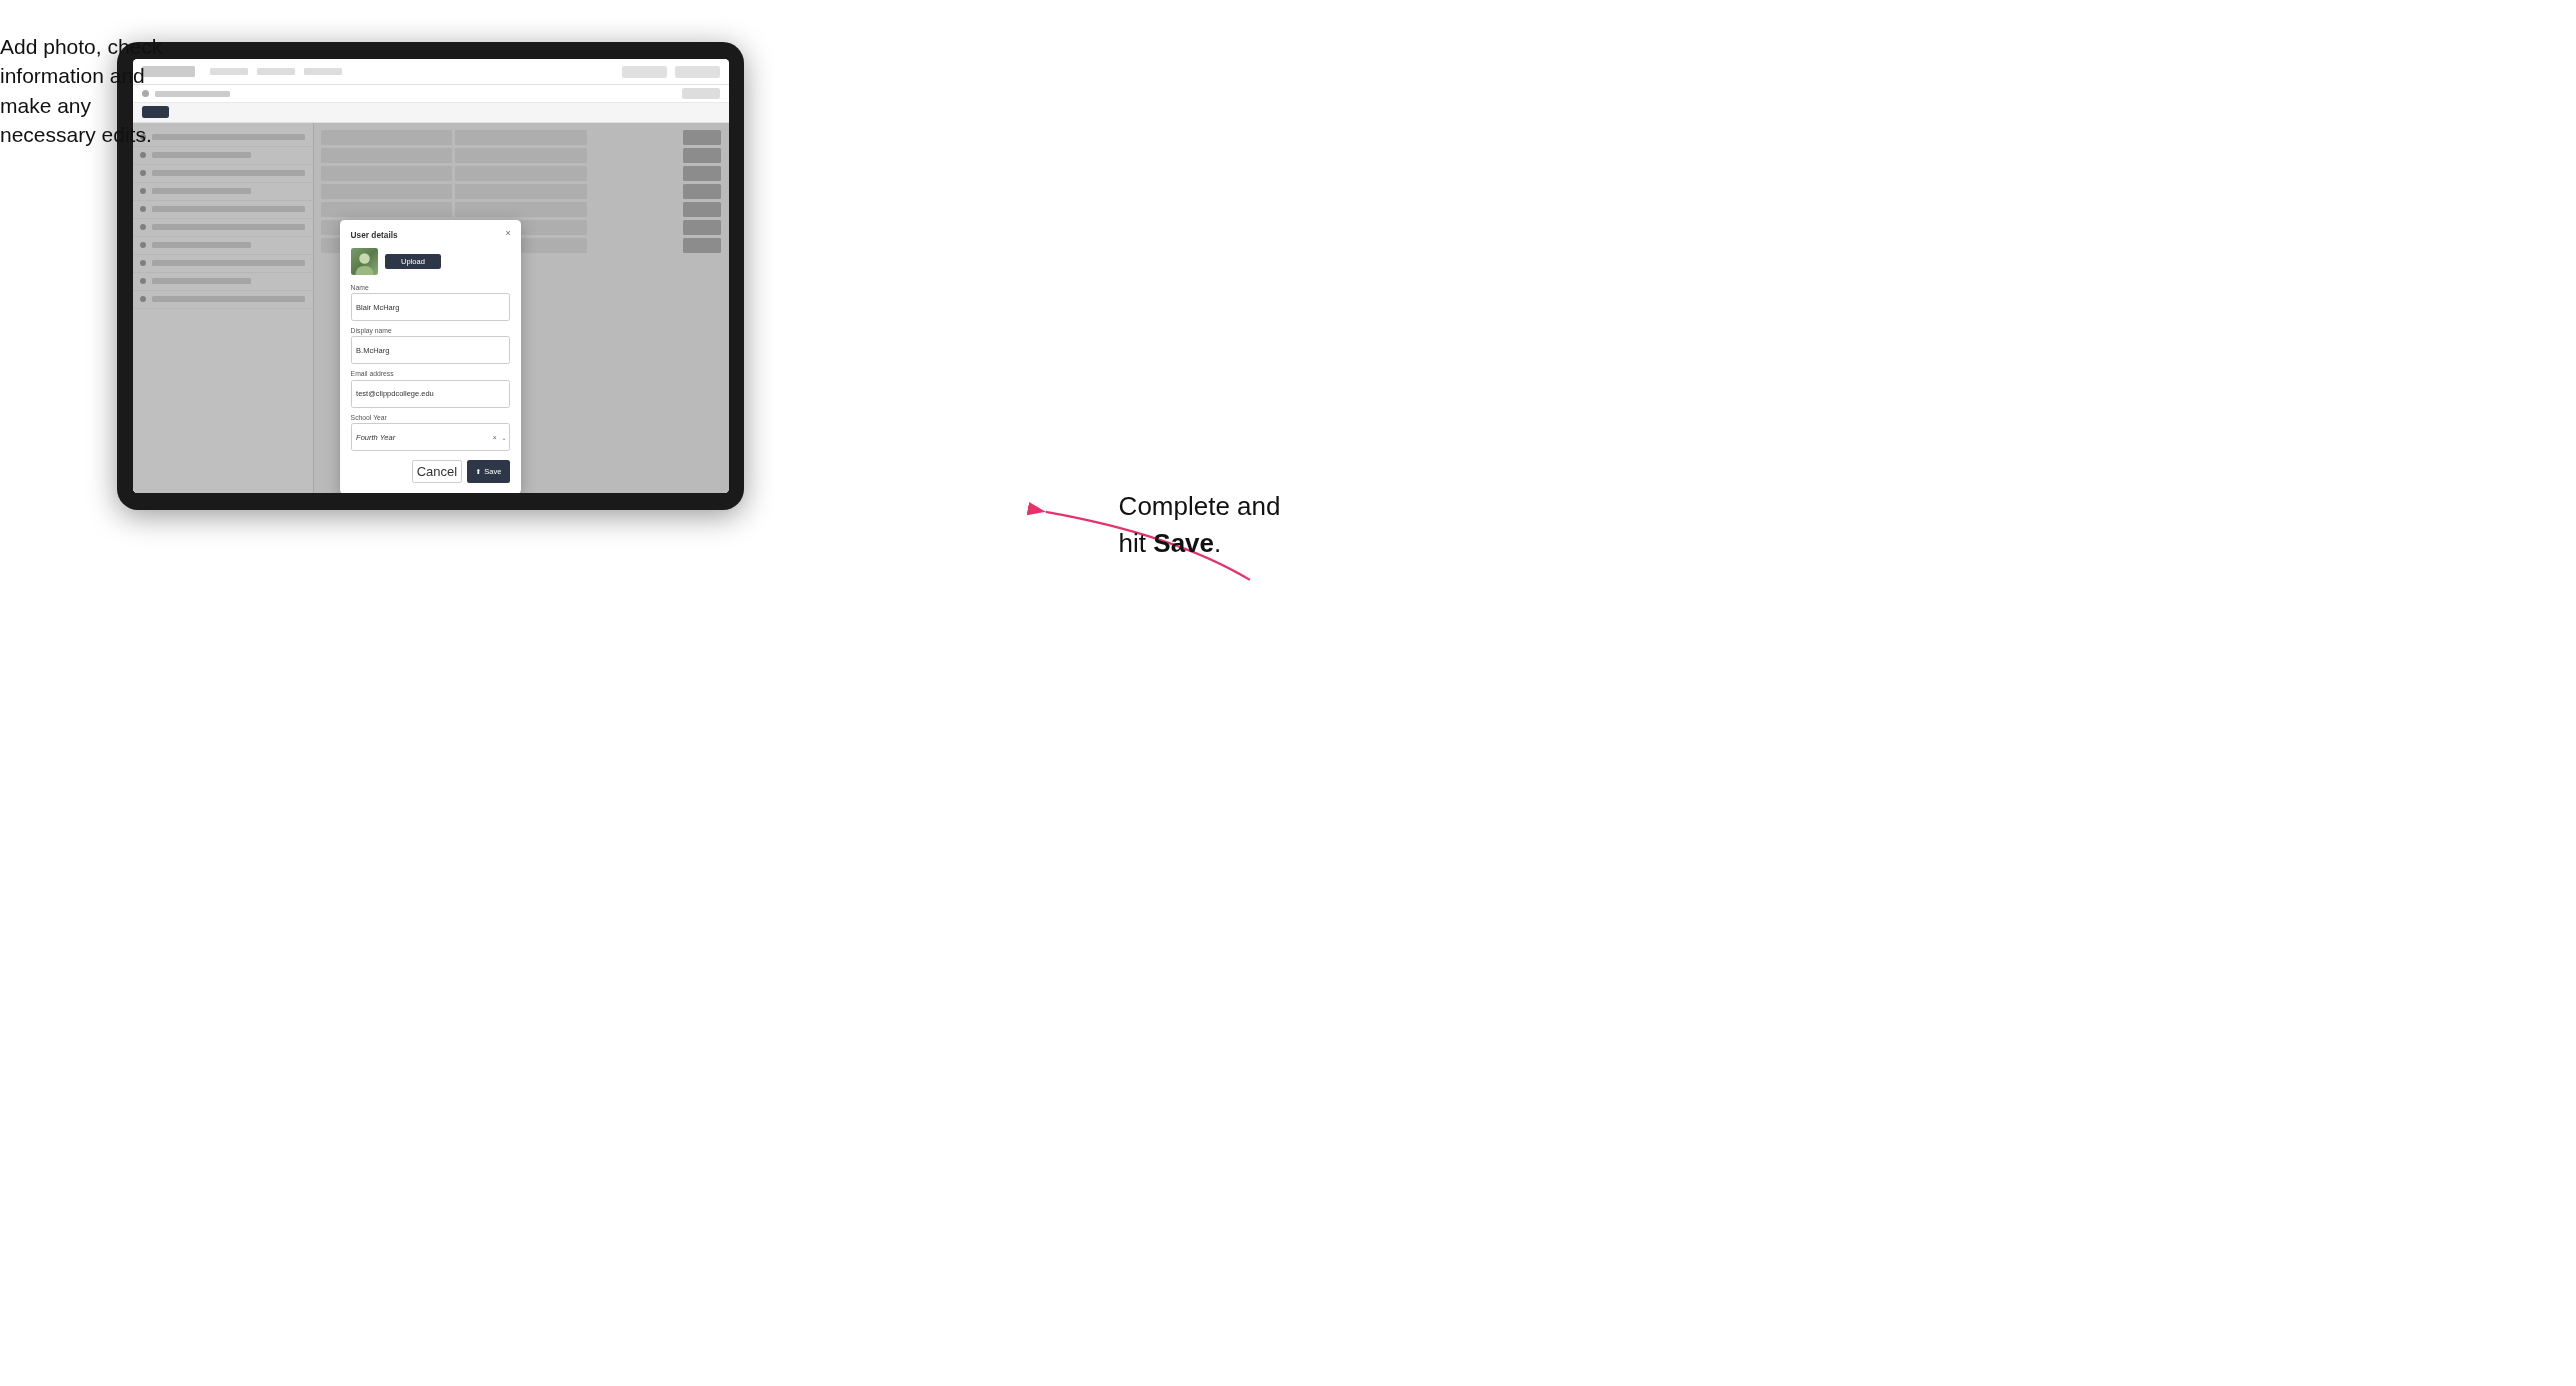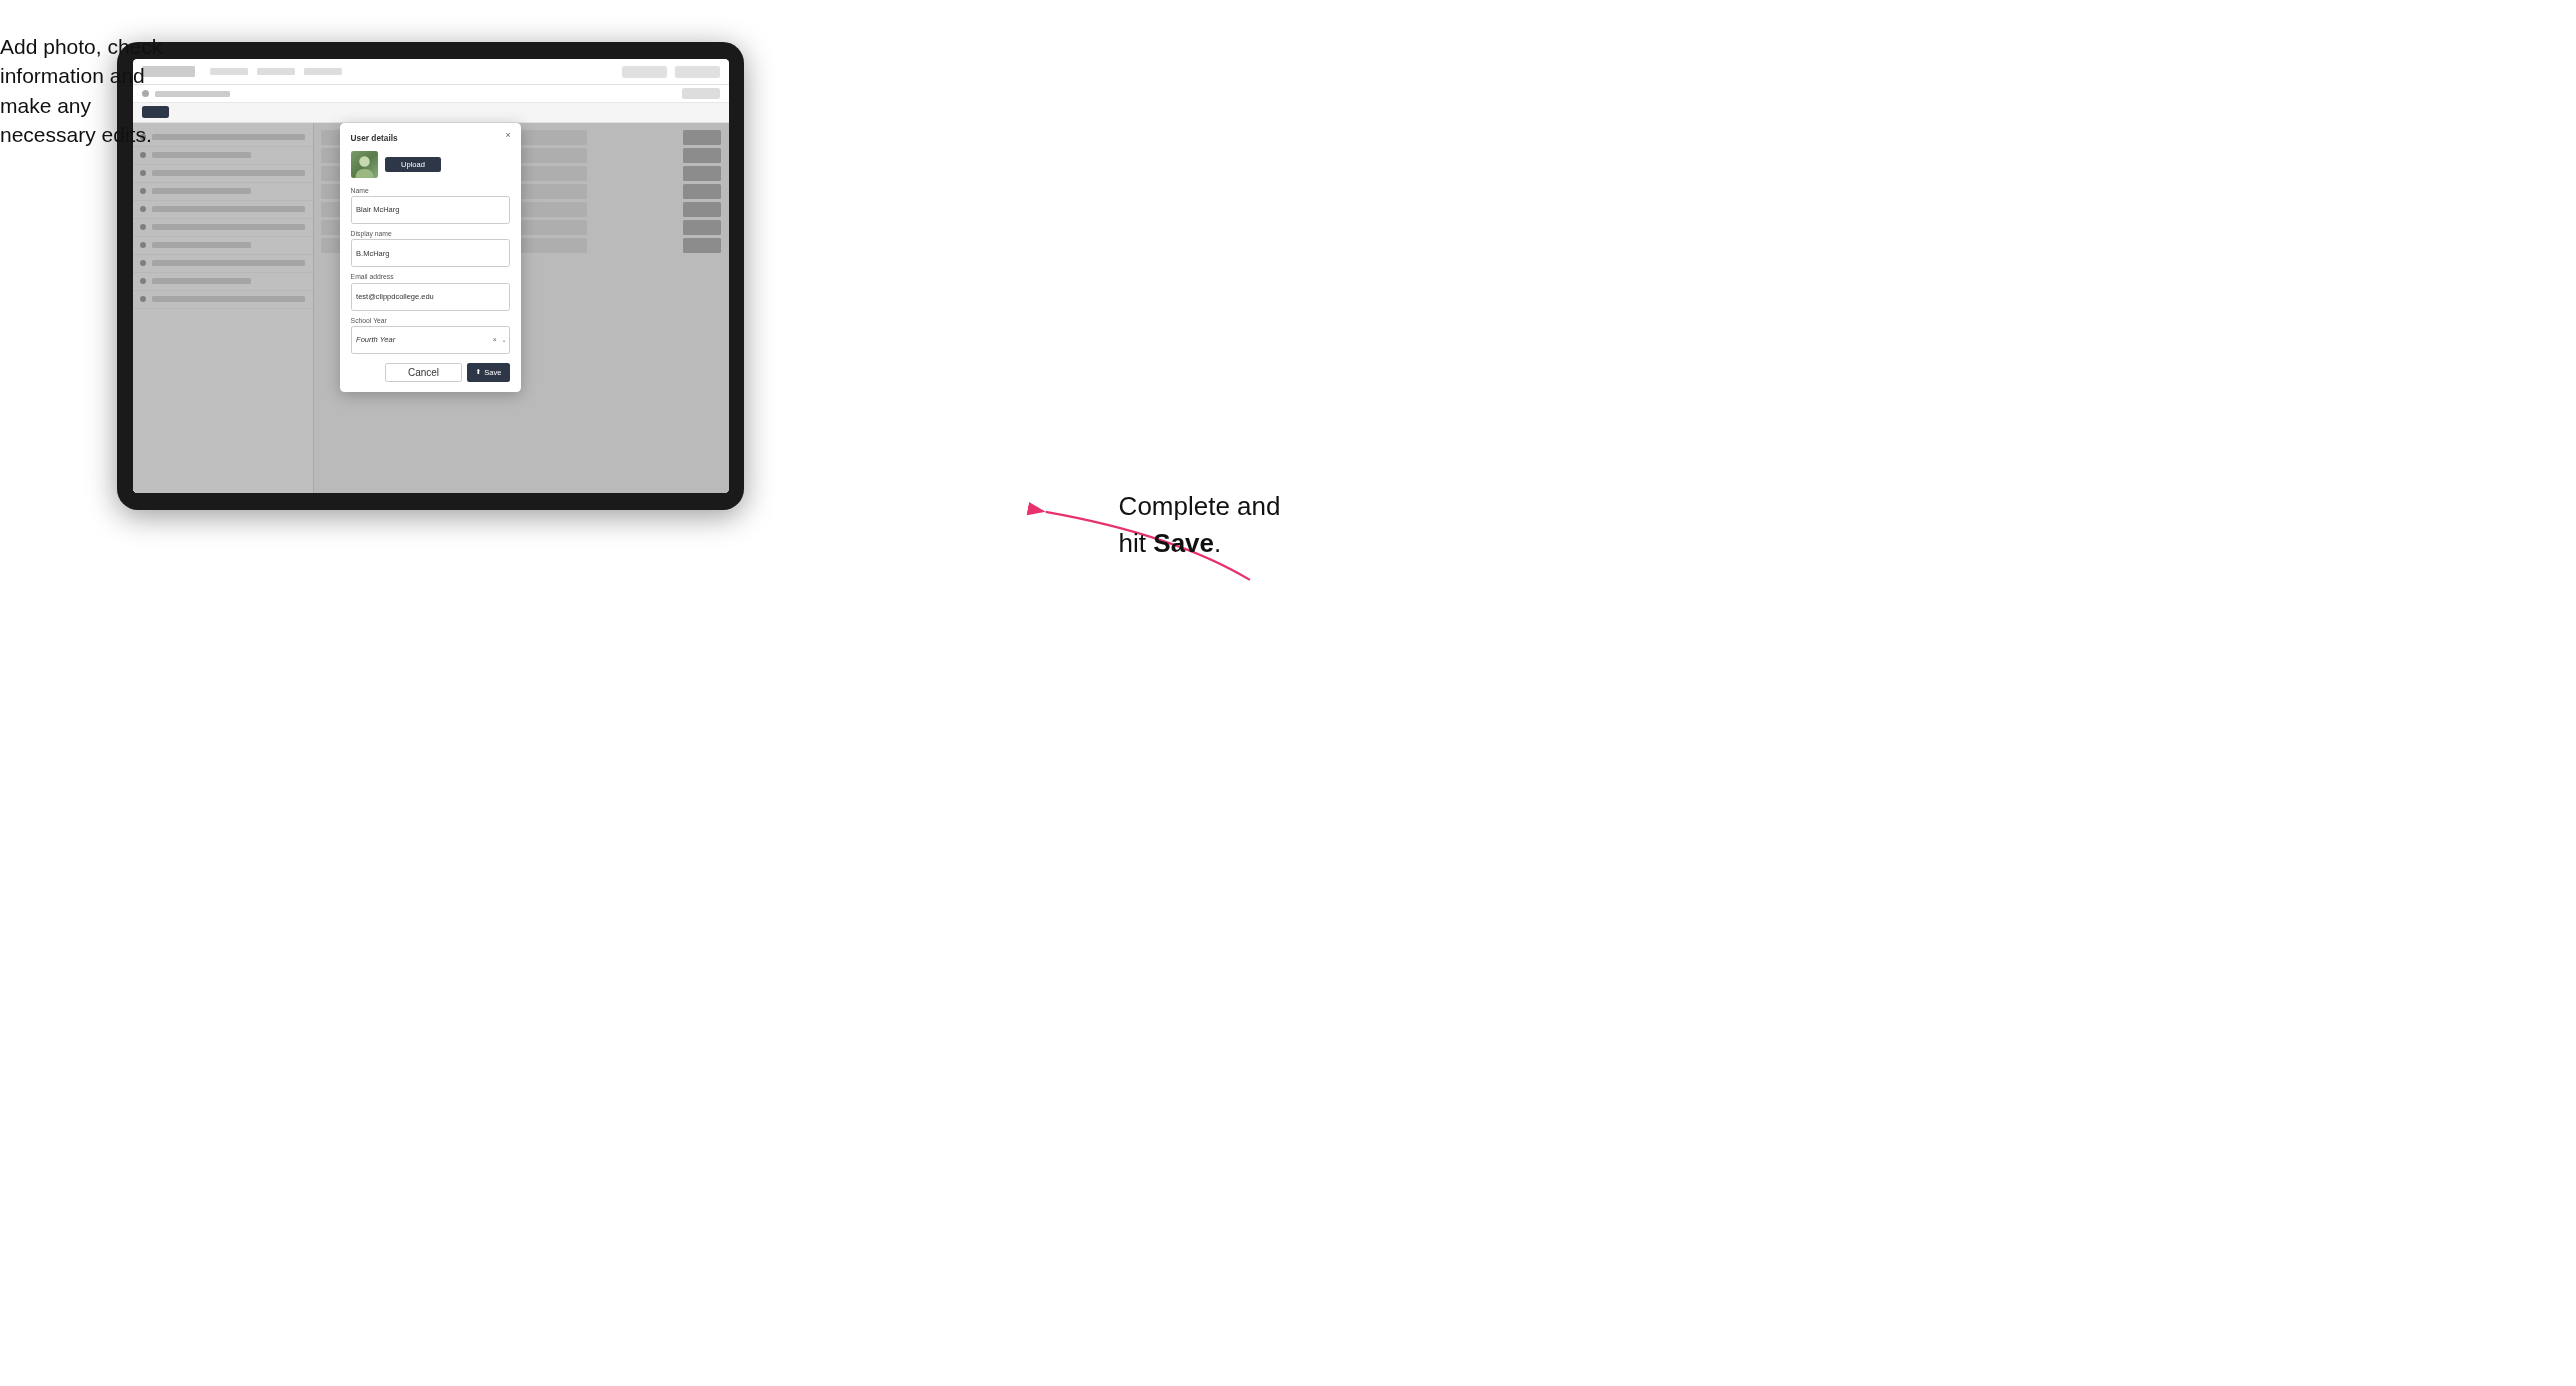--- a/index.html
+++ b/index.html
@@ -211,21 +211,21 @@
       width: 38px;
       justify-self: end;
     }
 
     
     .modal-overlay {
       position: absolute;
       top: 0; left: 0; right: 0; bottom: 0;
       background: rgba(0,0,0,0.25);
       display: flex;
-      align-items: flex-start;
+      align-items: flex-end;
       justify-content: center;
       z-index: 100;
     }
 
     
     .dialog {
       background: #fff;
       border-radius: 4.5px;
       box-shadow: 0 3px 15px rgba(0,0,0,0.25);
       width: 181px;
@@ -346,22 +346,22 @@
       display: flex;
       justify-content: flex-end;
       gap: 4.5px;
       margin-top: 9px;
     }
 
     .btn-cancel {
       background: #fff;
       border: 0.8px solid #ccc;
       border-radius: 2.3px;
-      padding: 3px 22px;
-      font-size: 10px;
+      padding: 3px 4px;
+      font-size: 13px;
       color: #333;
       cursor: pointer;
     }
 
     .btn-save {
       background: #2d3748;
       border: none;
       border-radius: 2.3px;
       padding: 3px 9px;
       font-size: 7.5px;

